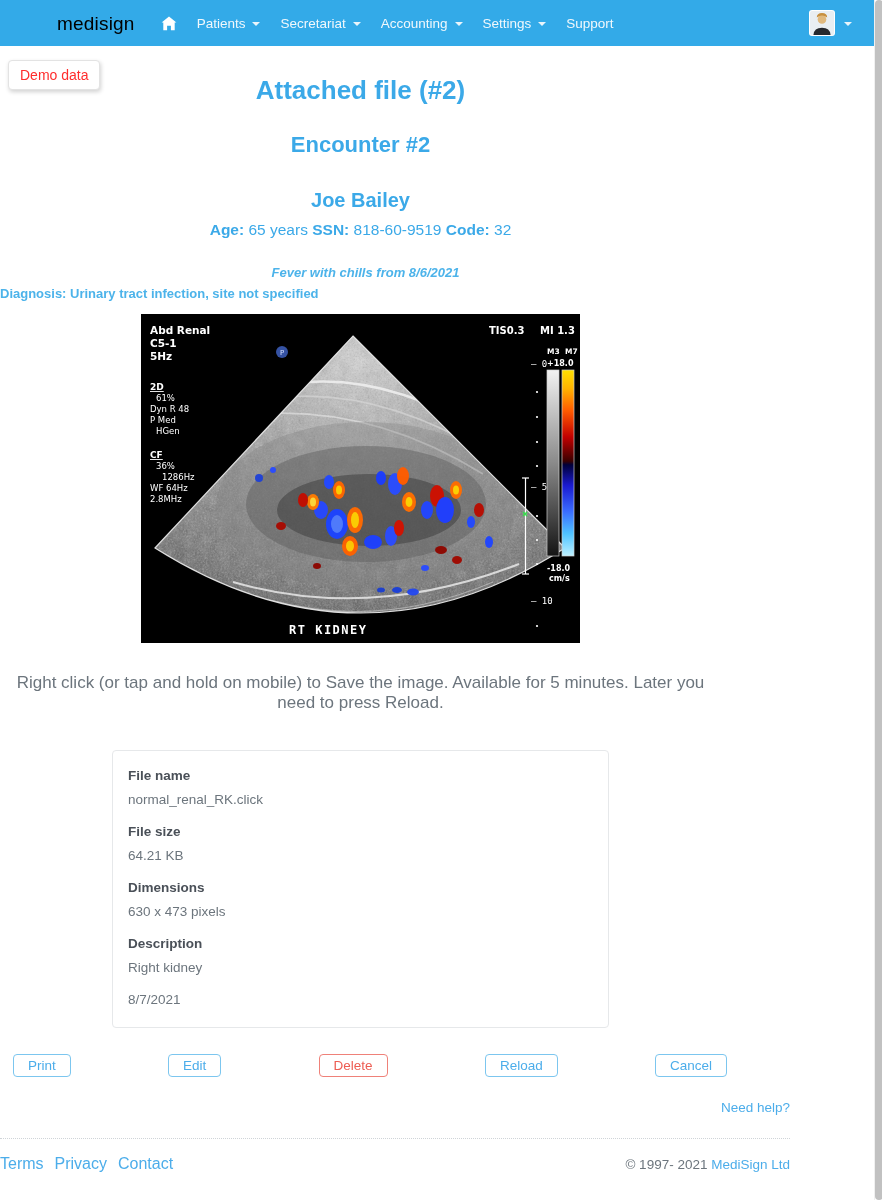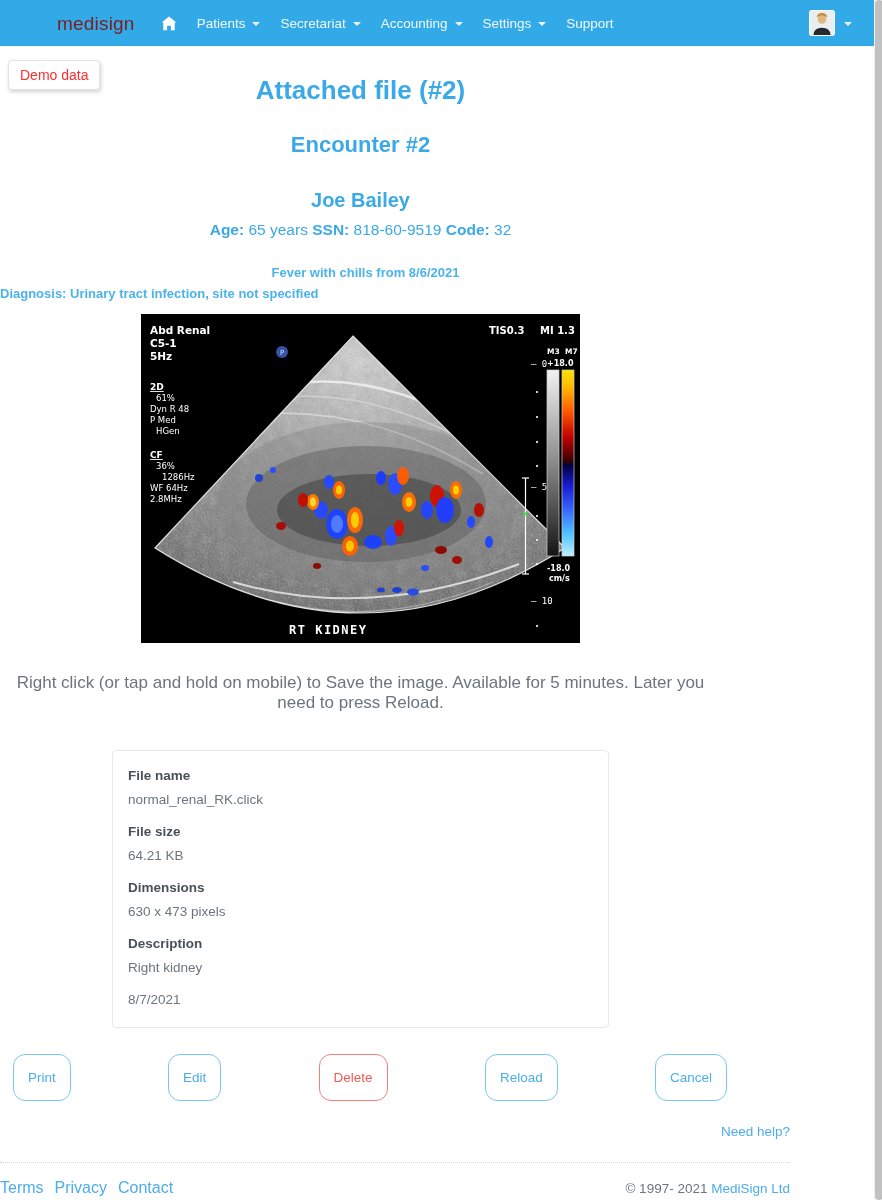--- a/index.html
+++ b/index.html
@@ -14,21 +14,21 @@
   body { position: relative; }
 
   
   .navbar {
     position: absolute; top: 0; left: 0;
     width: 874px; height: 46px;
     background: #33aae8;
     display: flex; align-items: center;
   }
   .brand {
-    color: #7f1d1d;
+    color: #000000;
     font-size: 19px;
     font-weight: 400;
     margin-left: 57px;
     margin-right: 16px;
     letter-spacing: .2px;
     line-height: 1;
   }
   .nav-links { display: flex; align-items: center; gap: 0px; }
   .nav-item {
     color: #f1f8fc;
@@ -111,20 +111,21 @@
     font-size: 15.5px;
     margin: 9px 0 0 0;
   }
   .h-meta b { font-weight: bold; }
   .h-reason {
     text-align: center;
     color: #4cb3ea;
     font-size: 13px;
     font-weight: bold;
     margin: 26px 0 0 10px;
+    font-style: italic;
   }
   .h-diag {
     text-align: left;
     color: #4cb3ea;
     font-size: 13px;
     font-weight: bold;
     margin: 6px 0 0 0;
   }
 
   
@@ -171,24 +172,24 @@
     width: 740px;
     margin: 26px auto 0 auto;
     display: flex;
     justify-content: space-between;
     padding: 0 13px;
   }
   .btn {
     border: 1px solid #7cc6ef;
     color: #4cadea;
     background: #fff;
-    border-radius: 12px;
+    border-radius: 4px;
     font-size: 13.5px;
     font-family: "Liberation Sans", sans-serif;
-    padding: 14px 14px;
+    padding: 2px 14px;
     cursor: pointer;
     line-height: 1.3;
   }
   .btn-danger { border-color: #ef8179; color: #ed5c52; }
 
   .help-row {
     width: 790px;
     margin: 21px auto 0 auto;
     text-align: right;
   }

